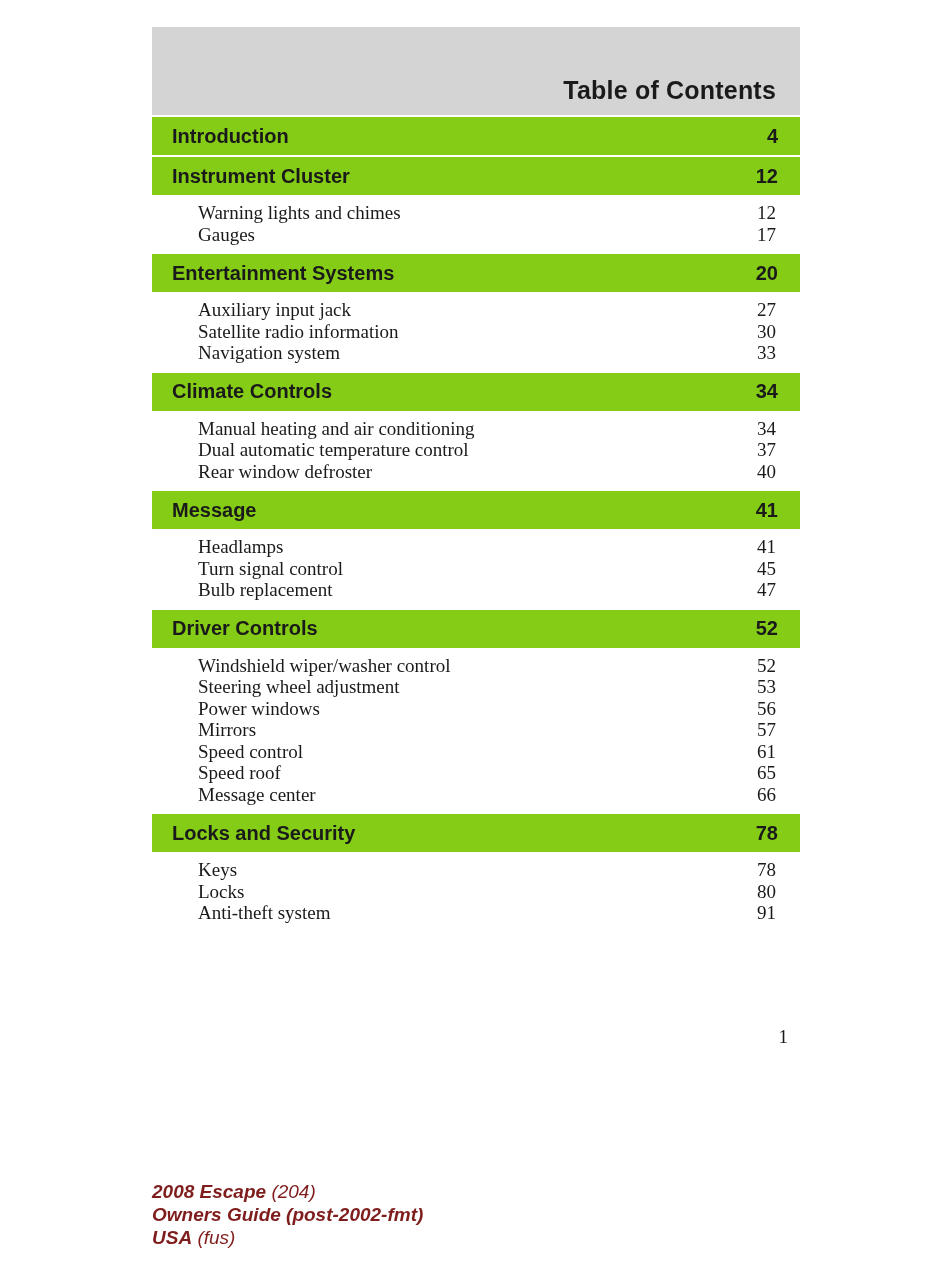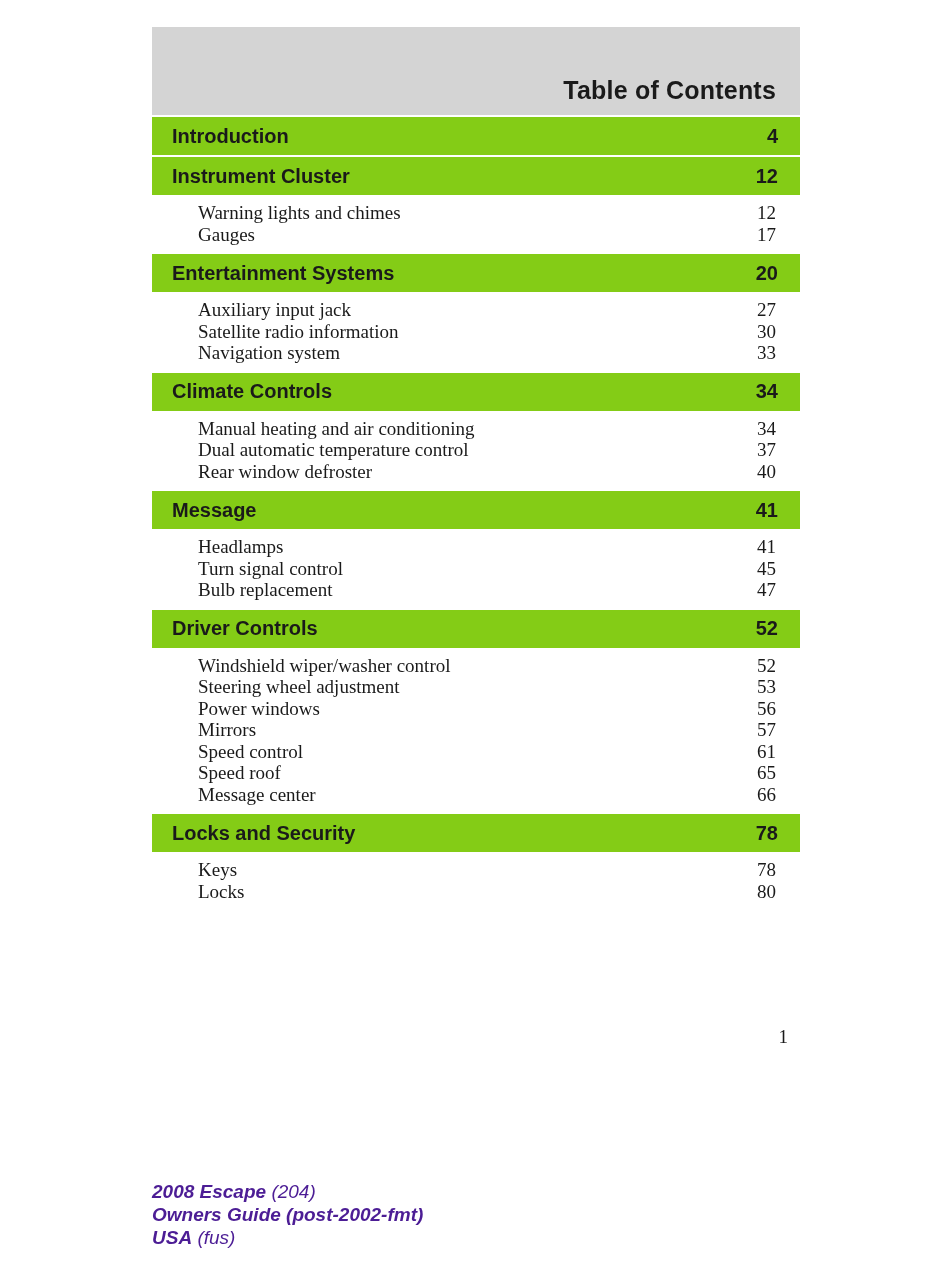--- a/index.html
+++ b/index.html
@@ -85,21 +85,21 @@
     font-family: "Liberation Serif", serif;
     font-size: 19px;
     color: #1a1a1a;
   }
   .footer {
     position: absolute;
     left: 152px;
     top: 1180px;
     font-family: "Liberation Sans", sans-serif;
     font-size: 19px;
-    color: #4c1d95;
+    color: #7f1d1d;
     line-height: 23px;
   }
   .footer .line { white-space: nowrap; }
   .footer .bold-it {
     font-weight: bold;
     font-style: italic;
   }
   .footer .it {
     font-style: italic;
     font-weight: normal;
@@ -224,20 +224,24 @@
         <span class="sec-page">78</span>
       </div>
       <div class="entries">
         <div class="entry">
           <span class="e-name">Keys</span>
           <span class="e-page">78</span>
         </div>
         <div class="entry">
           <span class="e-name">Locks</span>
           <span class="e-page">80</span>
+        </div>
+        <div class="entry">
+          <span class="e-name">Anti-theft system</span>
+          <span class="e-page">91</span>
         </div>
       </div>
     </div>
 </div>
 
 <div class="page-number">1</div>
 
 <div class="footer">
   <div class="line">
     <span class="bold-it">2008 Escape</span>

